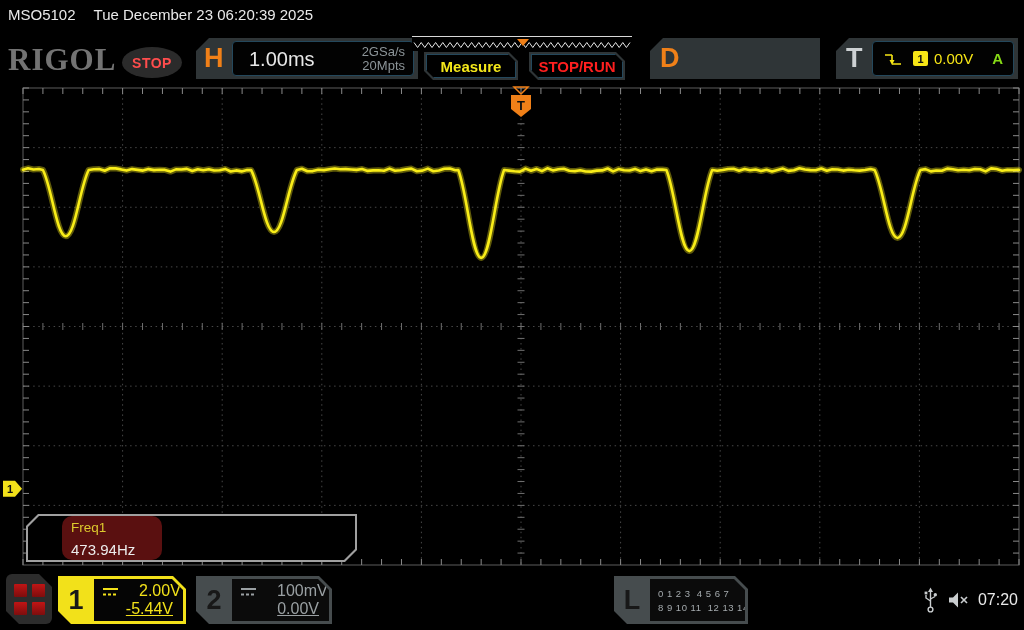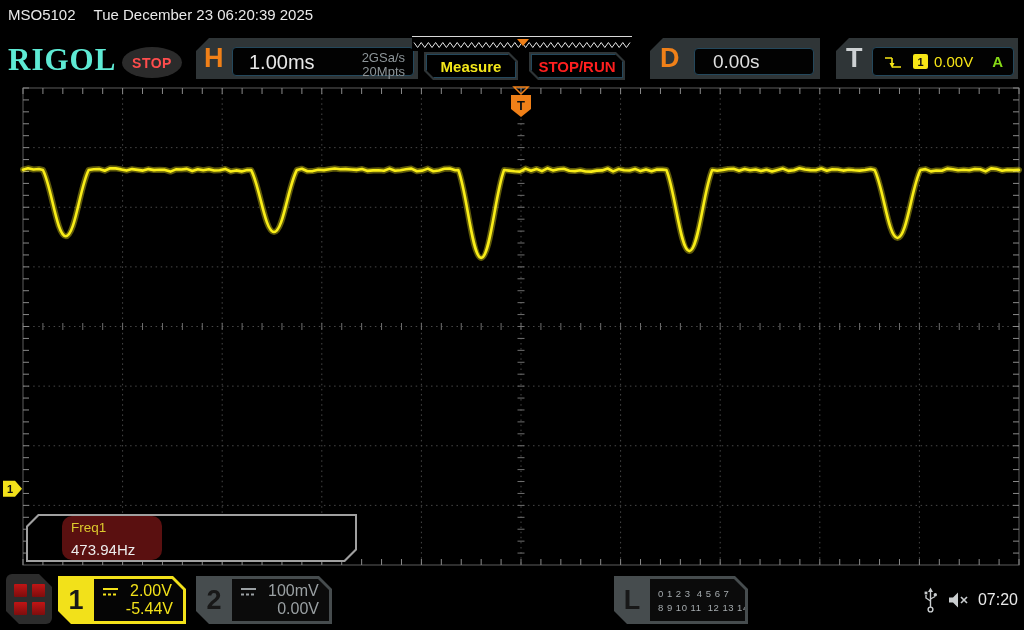--- a/index.html
+++ b/index.html
@@ -5,29 +5,29 @@
   html,body{margin:0;padding:0;background:#000;}
   #screen{position:relative;width:1024px;height:630px;background:#000;overflow:hidden;
           font-family:"Liberation Sans",sans-serif;}
 
   
   .statusbar{position:absolute;left:8px;top:6px;color:#e9e9e9;font-size:15px;}
   .statusbar .model{margin-right:18px;}
 
   
   .logo{position:absolute;left:8px;top:42px;font-family:"Liberation Serif",serif;
-        font-weight:bold;font-size:31px;color:#5eead4;letter-spacing:1px;}
+        font-weight:bold;font-size:31px;color:#737373;letter-spacing:1px;}
   .stop-pill{position:absolute;left:122px;top:47px;width:60px;height:31px;border-radius:50%;
         background:#2b2b2b;display:flex;align-items:center;justify-content:center;
         color:#ff4d4d;font-weight:bold;font-size:14px;letter-spacing:.5px;}
   .twidget{position:absolute;top:38px;height:41px;background:#2f3537;
         clip-path:polygon(13px 0,100% 0,100% 100%,0 100%,0 13px);}
   .twidget .bigletter{position:absolute;top:4px;font-size:27px;font-weight:bold;line-height:33px;}
   .orange{color:#f08018;}
-  .innerbox{position:absolute;background:#020202;border:1px solid #24485c;border-radius:4px;margin-top:6px;}
+  .innerbox{position:absolute;background:#020202;border:1px solid #24485c;border-radius:4px;}
   #hwidget{left:196px;width:222px;}
   #hwidget .bigletter{left:8px;}
   #hwidget .innerbox{left:36px;right:4px;top:3px;bottom:3px;}
   .h-main{position:absolute;left:16px;top:50%;transform:translateY(-50%);
         color:#e8e8e8;font-size:20px;}
   .h-side{position:absolute;right:8px;top:3px;text-align:right;color:#8d9599;
         font-size:13px;line-height:14px;}
   #dwidget{left:650px;width:170px;}
   #dwidget .bigletter{left:10px;}
   #dwidget .innerbox{left:44px;right:6px;top:4px;bottom:4px;}
@@ -78,22 +78,22 @@
   .menu-grid{display:grid;grid-template-columns:13px 13px;grid-template-rows:13px 13px;gap:5px;}
   .menu-grid div{background:linear-gradient(#c01515,#7d0d0d);border-radius:1px;}
 
   .chwidget{position:absolute;top:576px;height:48px;z-index:2;}
   .ch-frame{position:absolute;inset:0;
         clip-path:polygon(0 0,calc(100% - 13px) 0,100% 13px,100% 100%,13px 100%,0 calc(100% - 13px));}
   .ch-digit{position:absolute;left:0;top:0;width:36px;height:100%;display:flex;
         align-items:center;justify-content:center;font-size:27px;font-weight:bold;color:#181818;}
   .ch-body{position:absolute;left:36px;top:3px;right:3px;bottom:3px;background:#050505;
         clip-path:polygon(0 0,calc(100% - 11px) 0,100% 11px,100% 100%,0 100%);}
-  .ch-row1{position:absolute;left:8px;top:3px;display:flex;align-items:center;gap:11px;font-size:16px;}
-  .ch-row2{position:absolute;right:10px;bottom:3px;font-size:16px;}
+  .ch-row1{position:absolute;left:8px;top:3px;display:flex;align-items:center;gap:20px;font-size:16px;}
+  .ch-row2{position:absolute;right:10px;bottom:3px;font-size:16px;text-decoration:underline;}
   #ch1{left:58px;width:128px;}
   #ch1 .ch-frame{background:#f2e11a;}
   #ch1 .ch-body{color:#f2e11a;}
   #ch2{left:196px;width:136px;}
   #ch2 .ch-frame{background:#464c4e;}
   #ch2 .ch-body{color:#9aa0a3;padding-left:23px;}
   #ch2 .ch-body{background:#0b0b0b;}
 
   #lwidget{left:614px;width:134px;}
   #lwidget .ch-frame{background:#464c4e;}
@@ -137,23 +137,20 @@
 
   <div class="scopebtn" id="measurebtn">
     <div class="btn-in">Measure</div>
   </div>
   <div class="scopebtn" id="stoprunbtn">
     <div class="btn-in">STOP/RUN</div>
   </div>
 
   <div class="twidget" id="dwidget">
     <div class="bigletter orange">D</div>
-    <div class="innerbox">
-      <div class="d-val">0.00s</div>
-    </div>
   </div>
 
   <div class="twidget" id="trwidget">
     <div class="bigletter">T</div>
     <div class="innerbox">
       <svg width="20" height="16" style="margin-left:10px">
         <path d="M2 4 H9 M9 4 V10 M9 13 H18" stroke="#f7e616" stroke-width="1.6" fill="none"></path>
         <polygon points="6.5,9 11.5,9 9,14" fill="#f7e616"></polygon>
       </svg>
       <div class="tr-badge">1</div>

